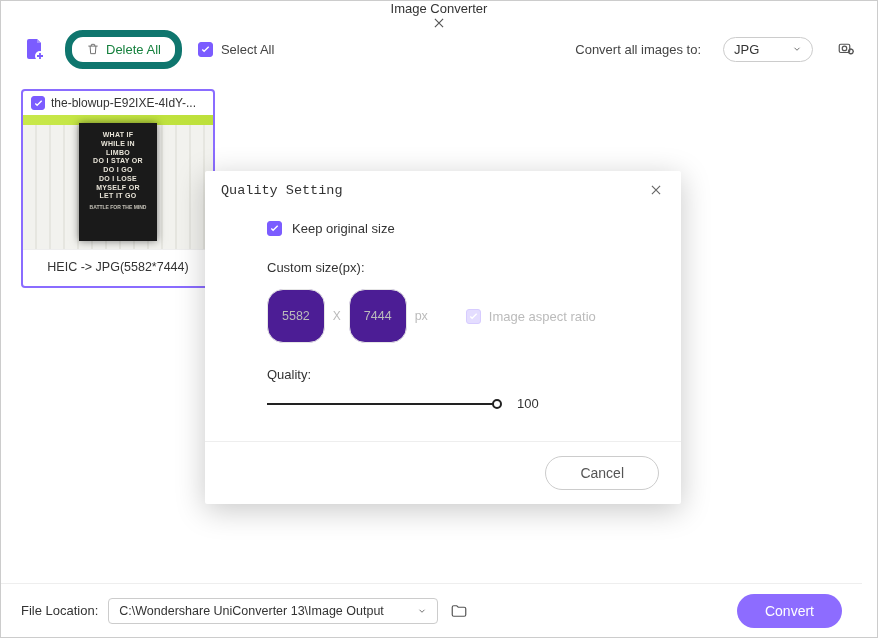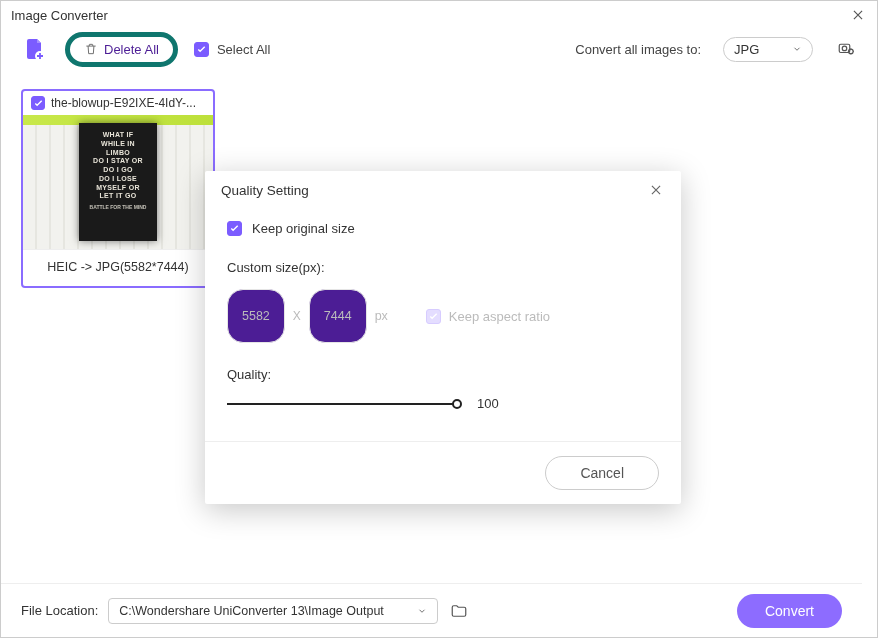--- a/index.html
+++ b/index.html
@@ -1,28 +1,28 @@
 <!DOCTYPE html>
 <html><head>
 <meta charset="utf-8">
 <style>
   * { box-sizing: border-box; margin: 0; padding: 0; font-family: -apple-system, BlinkMacSystemFont, "Segoe UI", Arial, sans-serif; }
   body { width: 878px; height: 638px; background: #fff; position: relative; overflow: hidden; border: 1px solid #ccc; }
 
   
-  .titlebar { height: 28px; display: flex; align-items: center; padding: 0 10px; font-size: 13px; color: #333; }
+  .titlebar { height: 28px; display: flex; align-items: center; padding: 0 10px; font-size: 13px; color: #333; flex-direction: column; }
   .titlebar .title { flex: 1; }
   .titlebar .close { width: 18px; height: 18px; display:flex; align-items:center; justify-content:center; cursor:pointer; color:#555;}
   .titlebar .close svg { width:14px; height:14px; }
 
   
   .toolbar { height: 40px; display:flex; align-items:center; padding: 0 20px; gap: 16px; }
   .toolbar .add-file { width:28px; height:28px; display:flex; align-items:center; justify-content:center; cursor:pointer;}
   .add-file-icon { width:24px; height:24px; }
-  .pill-btn { border:5px solid #0f766e; border-radius: 18px; background:#fff; padding: 5px 14px; font-size:13px; color:#4c1d95; display:flex; align-items:center; gap:6px; cursor:pointer;}
+  .pill-btn { border:7px solid #0f766e; border-radius: 18px; background:#fff; padding: 5px 14px; font-size:13px; color:#15803d; display:flex; align-items:center; gap:6px; cursor:pointer;}
   .pill-btn svg { width:14px; height:14px; }
   .checkbox-wrap { display:flex; align-items:center; gap:8px; font-size:13px; color:#444; cursor:pointer;}
   .chk { width:15px; height:15px; border-radius:3px; display:flex; align-items:center; justify-content:center;}
   .chk.checked { background:#7b5cff; border:1px solid #7b5cff; color:#fff;}
   .chk svg { width:11px; height:11px; }
   .toolbar .spacer { flex:1; }
   .toolbar .convert-label { font-size:13px; color:#444; margin-right:6px;}
   .dropdown { border:1px solid #ccc; border-radius: 16px; padding: 4px 10px; font-size:13px; color:#333; display:flex; align-items:center; gap:24px; cursor:pointer; min-width:90px; justify-content:space-between;}
   .dropdown svg { width:10px; height:10px; }
   .settings-icon { width:20px; height:20px; color:#555; cursor:pointer; margin-left:8px;}
@@ -47,25 +47,25 @@
   .footer .label { font-size:13px; color:#333; }
   .path-dd { border:1px solid #ccc; border-radius:4px; padding:5px 10px; font-size:12.5px; color:#333; display:flex; align-items:center; gap:12px; cursor:pointer; min-width:330px; justify-content:space-between;}
   .folder-btn { width:22px; height:22px; display:flex; align-items:center; justify-content:center; color:#555; cursor:pointer;}
   .folder-btn svg{width:18px;height:18px;}
   .footer .spacer { flex:1; }
   .convert-btn { background:#8d6cff; color:#fff; border:none; border-radius:20px; padding:9px 28px; font-size:14px; cursor:pointer;}
 
   
   .modal { position:absolute; left:204px; top:170px; width:476px; background:#fff; box-shadow: 0 6px 30px rgba(0,0,0,.22); border-radius:2px; }
   .modal-head { display:flex; align-items:center; padding:10px 16px; font-size:13.5px; color:#333;}
-  .modal-head .mtitle { flex:1; }
+  .modal-head .mtitle { flex:1;font-family:Liberation Mono, monospace; }
   .modal-head .mclose { width:18px; height:18px; color:#666; cursor:pointer; display:flex; align-items:center; justify-content:center;}
   .modal-head .mclose svg{width:14px;height:14px;}
   .modal-body { padding: 12px 22px 20px; }
-  .row { margin-bottom: 24px; font-size:13px; color:#333;}
+  .row { margin-bottom: 24px; font-size:13px; color:#333;margin-left:40px;}
   .row.inline { display:flex; align-items:center; gap:10px;}
   .sublabel { font-size:13px; color:#333; margin-bottom:14px;}
   .size-inputs { display:flex; align-items:center; gap:8px; }
   .num-pill { border:1px solid #e5e5e5; color:#bbb; border-radius:16px; padding:19px 14px; font-size:12.5px; min-width:50px; text-align:center; background:#4c1d95;}
   .mul { color:#bbb; font-size:12px;}
   .px { color:#bbb; font-size:12.5px;}
   .disabled-check { display:flex; align-items:center; gap:8px; color:#bbb; font-size:13px; margin-left:30px;}
   .chk.disabled { background:#e4ddff; border:1px solid #d7ccff; color:#fff;}
   .slider-row { display:flex; align-items:center; gap:20px; margin-top:10px;}
   .slider { position:relative; flex:0 0 230px; height:10px; }
@@ -199,21 +199,21 @@
         <div class="num-pill">5582</div>
         <span class="mul">X</span>
         <div class="num-pill">7444</div>
         <span class="px">px</span>
         <div class="disabled-check">
           <span class="chk disabled">
             <svg viewBox="0 0 24 24">
                 <path d="M5 12l4 4 10-10" stroke="#fff" stroke-width="3" fill="none"></path>
               </svg>
           </span>
-          <span>Keep aspect ratio</span>
+          <span>Image aspect ratio</span>
         </div>
       </div>
     </div>
     <div class="row" style="margin-bottom:10px;">
       <div class="sublabel">Quality:</div>
       <div class="slider-row">
         <div class="slider">
           <div class="slider-track"></div>
           <div class="slider-thumb"></div>
         </div>

